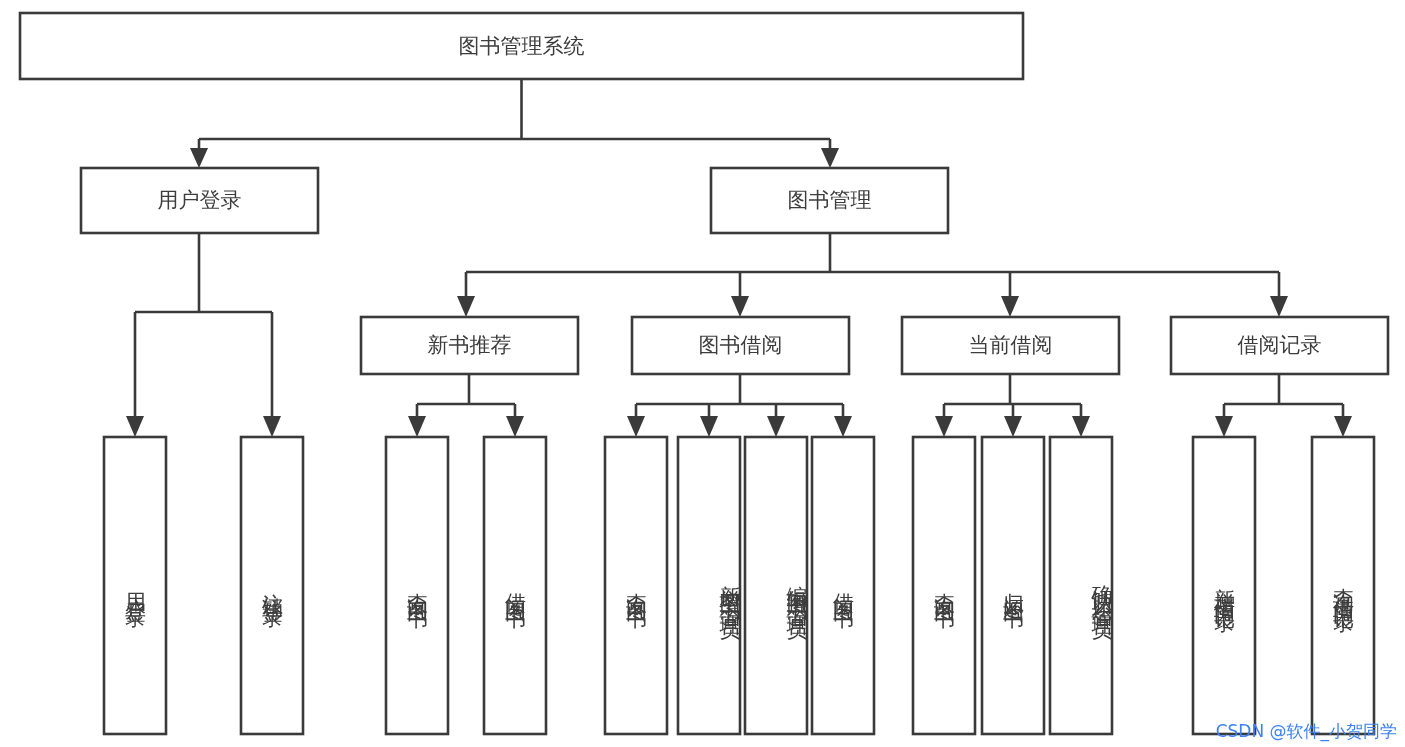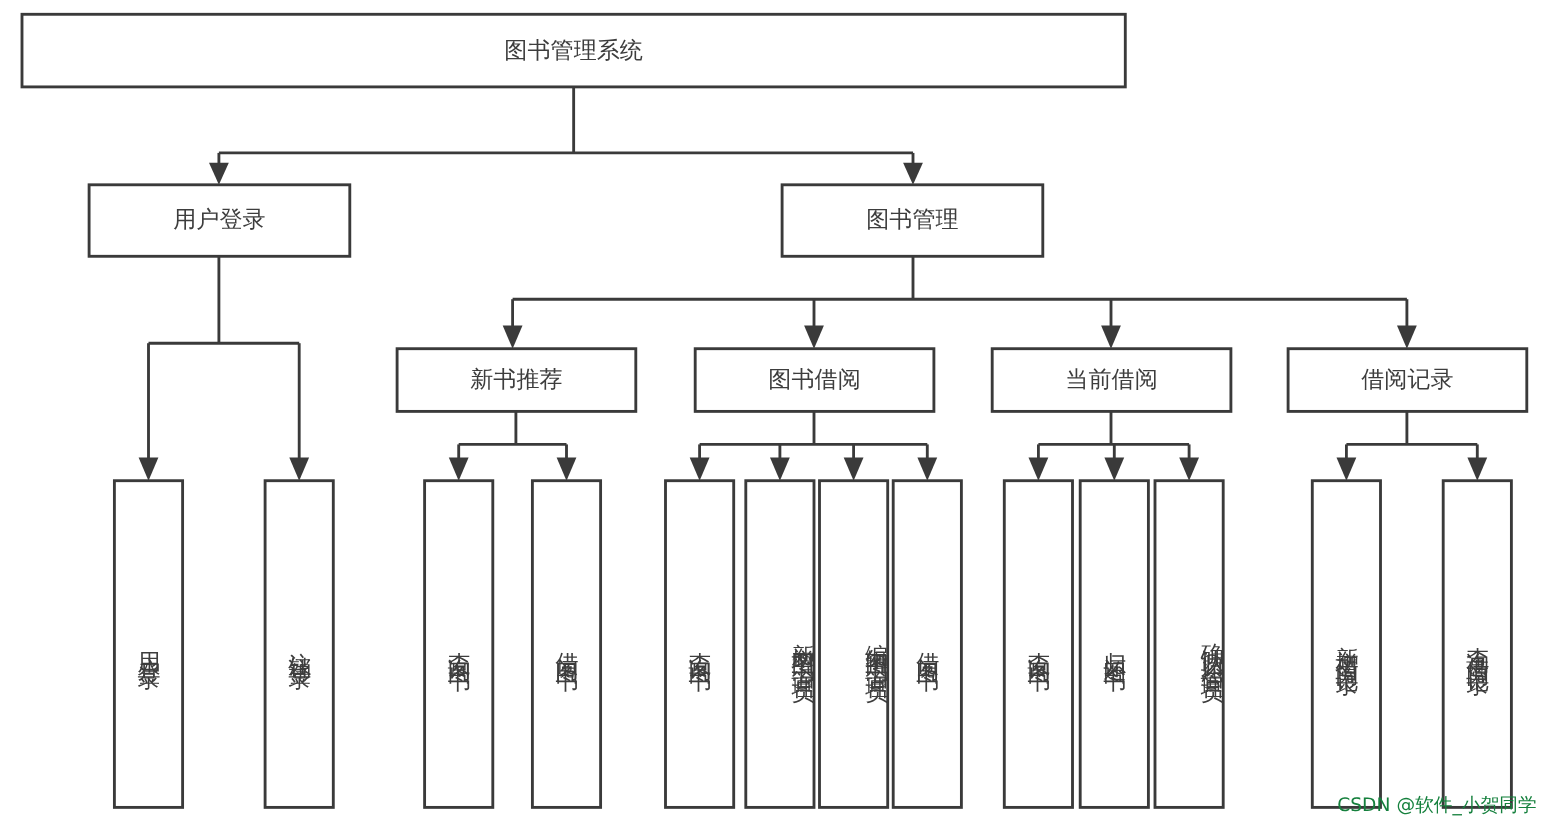--- a/index.html
+++ b/index.html
@@ -64,21 +64,21 @@
     display: flex;
     align-items: center;
     justify-content: center;
   }
   .watermark {
     position: absolute;
     right: 8px;
     bottom: 4px;
     font-family: "DejaVu Sans", "Liberation Sans", sans-serif;
     font-size: 17px;
-    color: #15803d;
+    color: #3b82f6;
     white-space: nowrap;
   }
 </style>
 </head>
 <body>
 
 <div id="chart-root">
 
   <svg class="flow" viewBox="0 0 1405 747">
 

